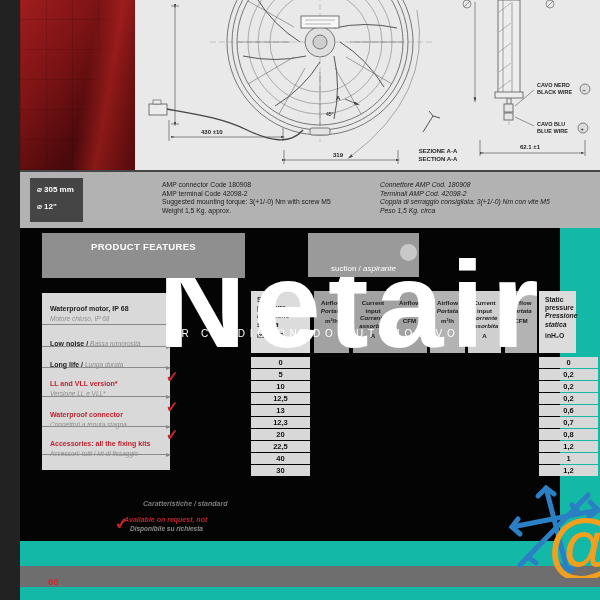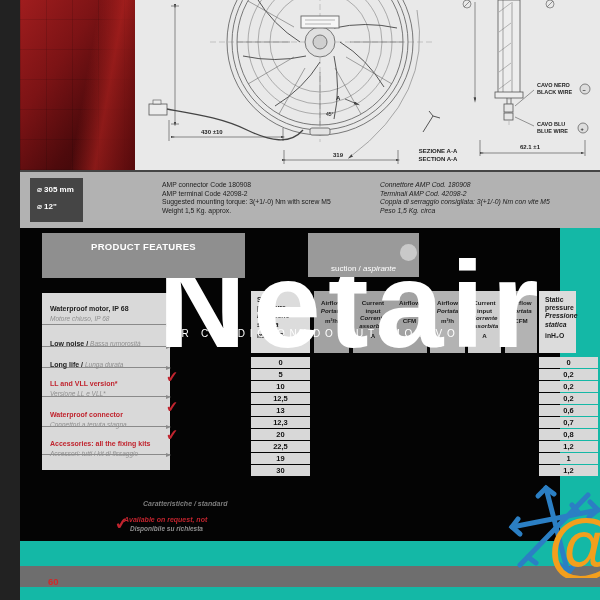--- a/index.html
+++ b/index.html
@@ -265,21 +265,21 @@
 
     <div class="dcol left">
       <div class="cell">0</div>
       <div class="cell">5</div>
       <div class="cell">10</div>
       <div class="cell">12,5</div>
       <div class="cell">13</div>
       <div class="cell">12,3</div>
       <div class="cell">20</div>
       <div class="cell">22,5</div>
-      <div class="cell">19</div>
+      <div class="cell">40</div>
       <div class="cell">30</div>
     </div>
     <div class="dcol right">
       <div class="cell">0</div>
       <div class="cell">0,2</div>
       <div class="cell">0,2</div>
       <div class="cell">0,2</div>
       <div class="cell">0,6</div>
       <div class="cell">0,7</div>
       <div class="cell">0,8</div>

